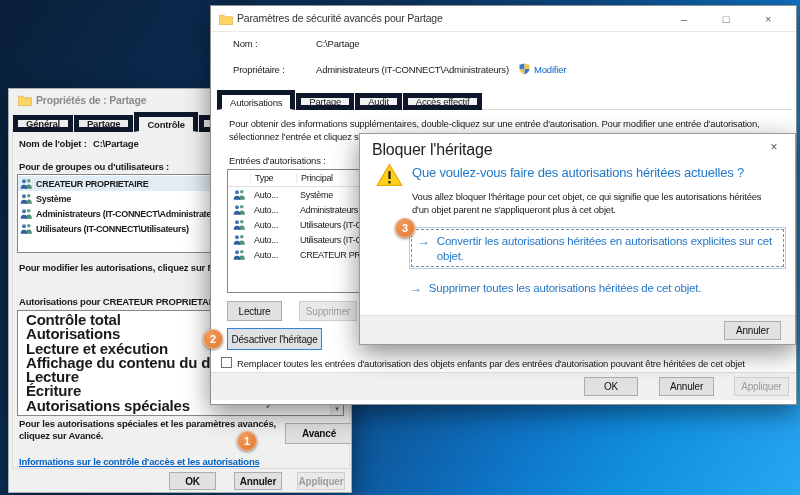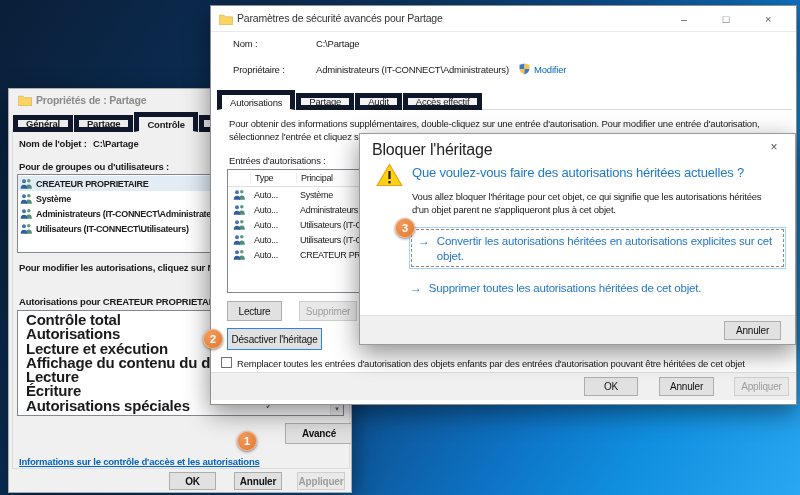--- a/index.html
+++ b/index.html
@@ -210,20 +210,21 @@
         <div class="prow"><span>Lecture</span></div>
         <div class="prow"><span>Écriture</span></div>
         <div class="prow"><span>Autorisations spéciales</span></div>
       <div id="p-scroll">
         <span class="sb-btn" style="top:0;">▴</span>
         <span class="sb-btn" style="bottom:0;">▾</span>
       </div>
     </div>
     <span class="abs" id="p-check">✓</span>
 
+    <div class="abs small" id="p-adv-hint">Pour les autorisations spéciales et les paramètres avancés, cliquez sur Avancé.</div>
     <div class="btn" id="p-adv-btn">Avancé</div>
     <span class="abs nowrap small link" id="p-info-link">Informations sur le contrôle d'accès et les autorisations</span>
 
     <div class="btn" id="p-ok">OK</div>
     <div class="btn" id="p-cancel">Annuler</div>
     <div class="btn disabled" id="p-apply">Appliquer</div>
   </div>
 
   <div class="dlg" id="adv">
     <div id="adv-tb">

